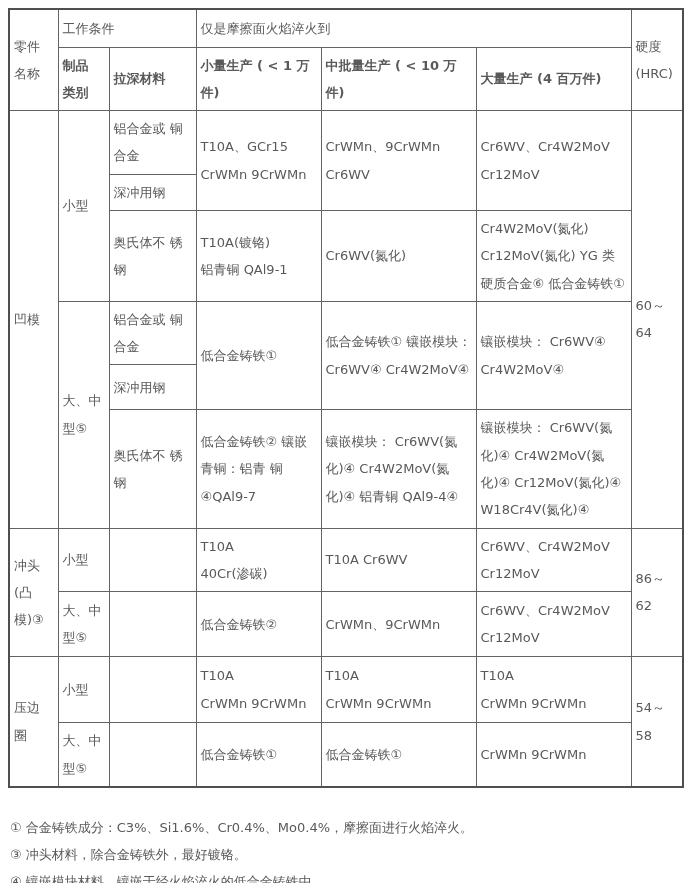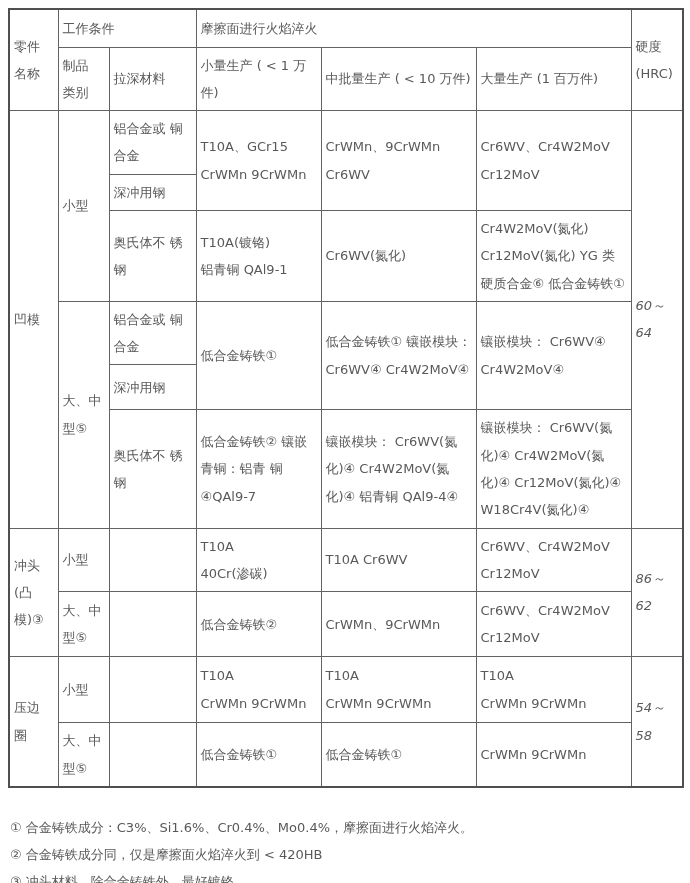--- a/index.html
+++ b/index.html
@@ -26,32 +26,32 @@
     font-size: 13px;
     line-height: 2.1;
     color: #595959;
     vertical-align: middle;
     text-align: left;
     white-space: pre-line;
     word-break: break-word;
     overflow: hidden;
   }
   tr.h1 { height: 38px; }
-  tr.h2 { height: 39px; }
+  tr.h2 { height: 39px; font-weight: bold; }
   tr.ra { height: 47px; }
   tr.rb { height: 30px; }
   tr.rc { height: 83px; }
   tr.rd { height: 53px; }
   tr.re { height: 45px; }
   tr.rf { height: 112px; }
   tr.rg { height: 62px; }
   tr.rh { height: 65px; }
   tr.ri { height: 66px; }
   tr.rj { height: 60px; }
-  td.hard { vertical-align: middle; font-style: italic; }
+  td.hard { vertical-align: middle; }
   .footnotes {
     margin-top: 26px;
     padding-left: 2px;
   }
   .footnotes p {
     margin: 0;
     font-size: 13px;
     line-height: 27px;
     color: #595959;
   }
@@ -69,29 +69,29 @@
       <col style="width:125px">
       <col style="width:155px">
       <col style="width:155px">
       <col style="width:52px">
     </colgroup>
 
     <tbody>
         <tr class="h1">
       <td rowspan="2">零件 名称</td>
       <td colspan="2">工作条件</td>
-      <td colspan="3">摩擦面进行火焰淬火</td>
+      <td colspan="3">仅是摩擦面火焰淬火到</td>
       <td rowspan="2">硬度 (HRC)</td>
     </tr>
     <tr class="h2">
       <td>制品 类别</td>
       <td>拉深材料</td>
       <td>小量生产 ( &lt; 1 万件)</td>
       <td>中批量生产 ( &lt; 10 万件)</td>
-      <td>大量生产 (1 百万件)</td>
+      <td>大量生产 (4 百万件)</td>
     </tr>
 
     <tr class="ra">
       <td rowspan="6">凹模</td>
       <td rowspan="3">小型</td>
       <td>铝合金或 铜合金</td>
       <td rowspan="2">T10A、GCr15
 CrWMn 9CrWMn</td>
       <td rowspan="2">CrWMn、9CrWMn Cr6WV</td>
       <td rowspan="2">Cr6WV、Cr4W2MoV Cr12MoV</td>
@@ -160,19 +160,18 @@
       <td></td>
       <td>低合金铸铁①</td>
       <td>低合金铸铁①</td>
       <td>CrWMn 9CrWMn</td>
     </tr>
   </tbody>
     </table>
 
   <div class="footnotes">
     <p>① 合金铸铁成分：C3%、Si1.6%、Cr0.4%、Mo0.4%，摩擦面进行火焰淬火。</p>
-    <p>② 合金铸铁成分同，仅是摩擦面火焰淬火到 &lt; 420HB</p>
     <p>③ 冲头材料，除合金铸铁外，最好镀铬。</p>
     <p>④ 镶嵌模块材料，镶嵌于经火焰淬火的低合金铸铁中。</p>
 
   </div>
 
 </div>
 
 </body></html>

